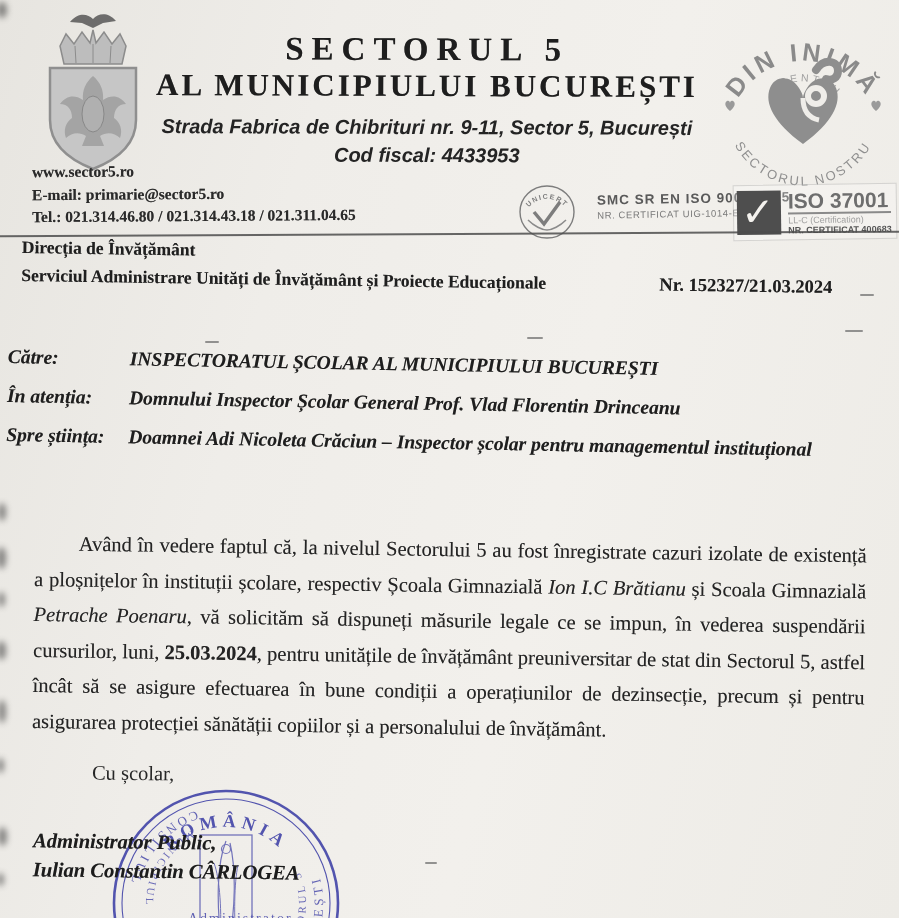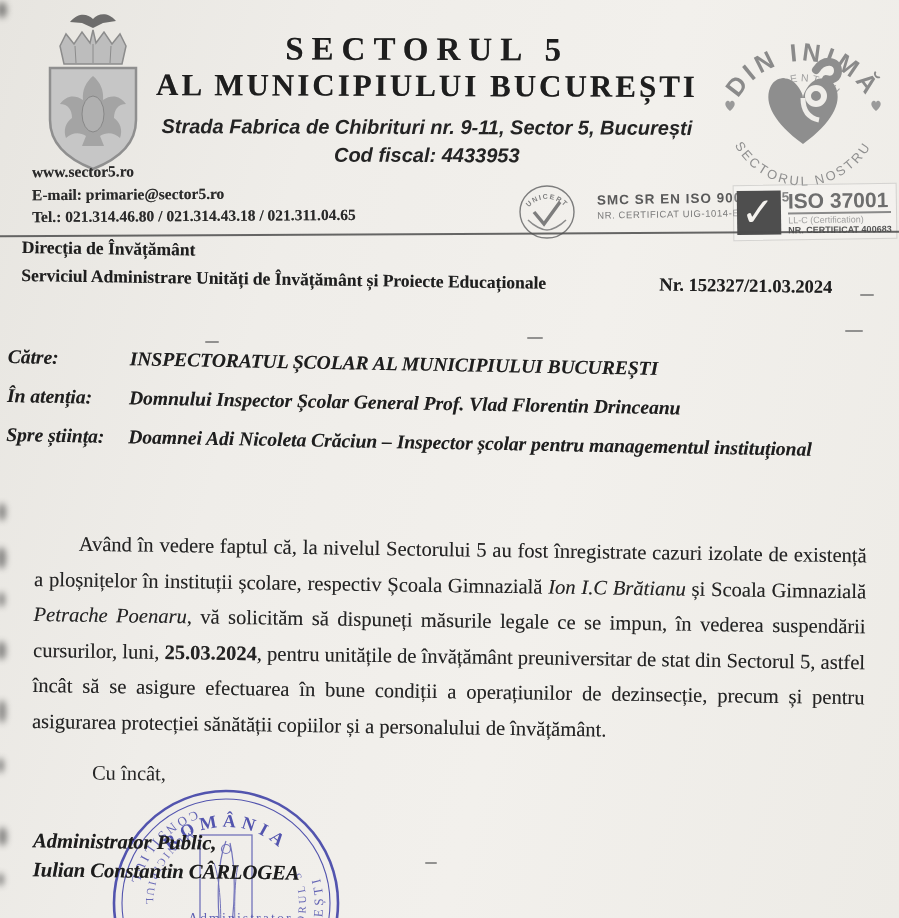--- a/index.html
+++ b/index.html
@@ -177,21 +177,21 @@
     <div class="recip-val">Domnului Inspector Școlar General Prof. Vlad Florentin Drinceanu</div>
   </div>
   <div class="recip-row">
     <div class="recip-label">Spre știința:</div>
     <div class="recip-val">Doamnei Adi Nicoleta Crăciun – Inspector școlar pentru managementul instituțional</div>
   </div>
 </div>
 
 <div class="abs bodypar"><span class="seg-normal">Având în vedere faptul că, la nivelul Sectorului 5 au fost înregistrate cazuri izolate de existență a ploșnițelor în instituții școlare, respectiv Școala Gimnazială </span><span class="seg-italic">Ion I.C Brătianu</span><span class="seg-normal"> și Scoala Gimnazială </span><span class="seg-italic">Petrache Poenaru</span><span class="seg-normal">, vă solicităm să dispuneți măsurile legale ce se impun, în vederea suspendării cursurilor, luni, </span><span class="seg-bold">25.03.2024</span><span class="seg-normal">, pentru unitățile de învățământ preuniversitar de stat din Sectorul 5, astfel încât să se asigure efectuarea în bune condiții a operațiunilor de dezinsecție, precum și pentru asigurarea protecției sănătății copiilor și a personalului de învățământ.</span></div>
 
-<div class="abs closing">Cu încât,</div>
+<div class="abs closing">Cu școlar,</div>
 
 <div class="abs signature">
   <div>Administrator Public,</div>
   <div>Iulian Constantin CÂRLOGEA</div>
 </div>
 
 <svg class="abs stampwrap" width="244" height="240" viewBox="0 0 244 170" aria-hidden="true">
   <g stroke="#3d3fa6" fill="none">
     <circle cx="122" cy="120" r="112" stroke-width="2.6"></circle>
     <circle cx="122" cy="120" r="104" stroke-width="1.1"></circle>

